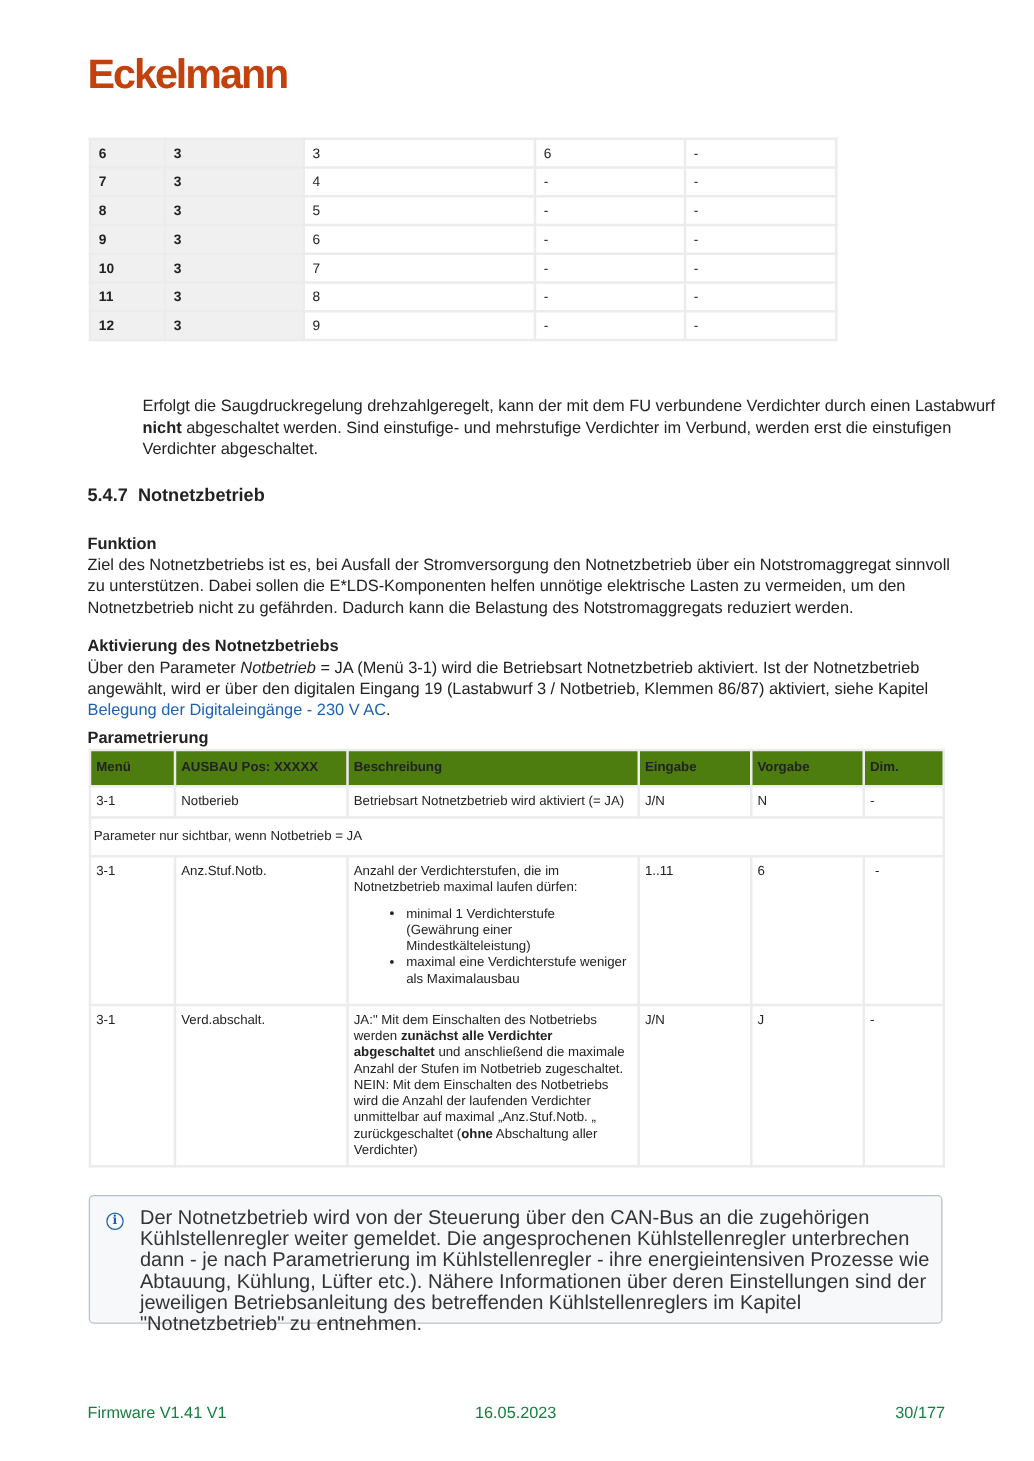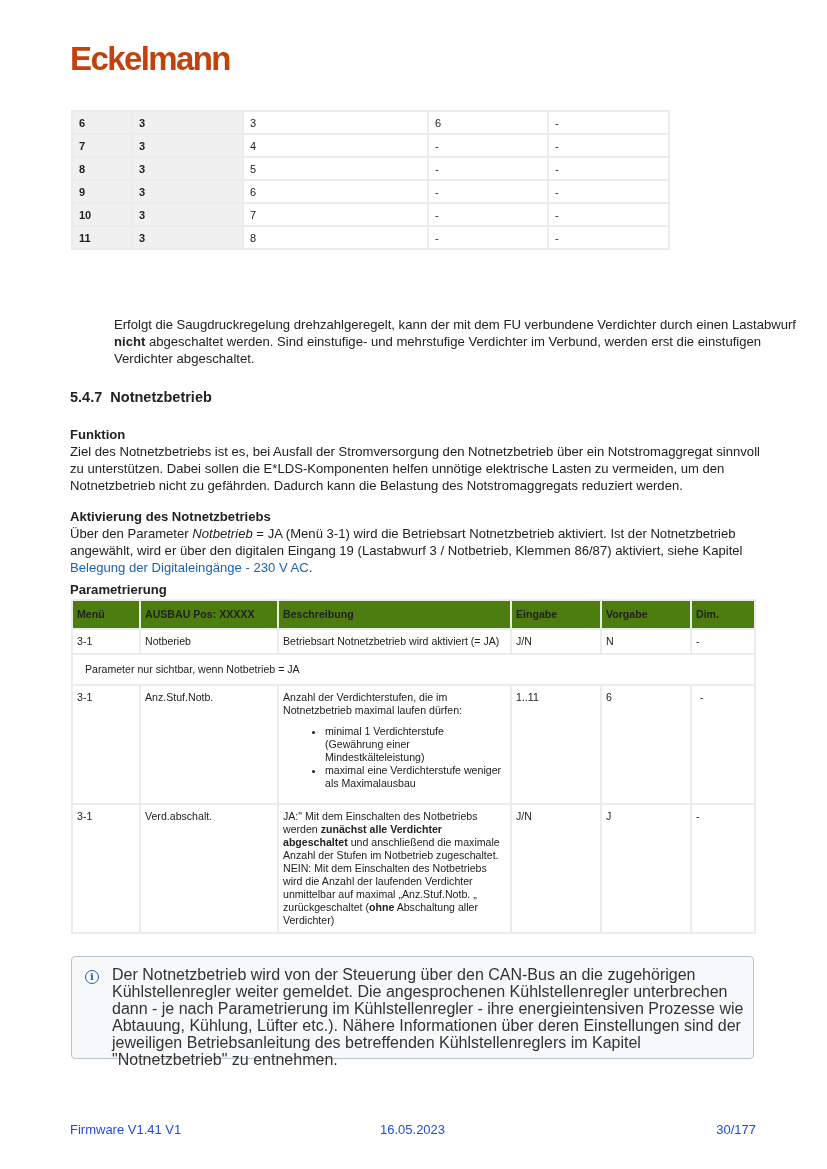--- a/index.html
+++ b/index.html
@@ -38,40 +38,40 @@
 
   table.param {
     position: absolute; left: 71px; top: 599px; width: 685px;
     border-collapse: collapse; font-size: 10.6px; line-height: 13px;
   }
   table.param th, table.param td {
     border: 2px solid #ececec; text-align: left; vertical-align: top;
     padding: 5px 5px 5px 4px;
   }
   table.param th { background: #4d7c0f; font-weight: bold; padding: 7px 5px 7px 4px; }
-  table.param td.span { padding: 8px 12px; }
+  table.param td.span { padding: 8px 2px; }
   table.param ul { margin: 8px 0 0 0; padding-left: 42px; }
   table.param li { margin: 0; }
 
   .note {
     position: absolute; left: 71px; top: 956px; width: 683px; height: 103px;
     border: 1.5px solid #b8c2cc; border-radius: 4px; background: #f7f8fa; box-sizing: border-box;
   }
   .note .icon {
     position: absolute; left: 13px; top: 13px; width: 14px; height: 14px;
     border: 1.5px solid #1a62b5; border-radius: 50%; box-sizing: border-box;
     color: #1a62b5; font-size: 10px; font-weight: bold; text-align: center; line-height: 11px;
     font-family: "DejaVu Serif", serif;
   }
   .note .text {
     position: absolute; left: 40px; top: 9px; width: 635px;
     font-size: 16px; line-height: 17px; color: #333;
   }
   .footer {
-    position: absolute; top: 1122px; font-size: 13px; color: #1d4ed8;
+    position: absolute; top: 1122px; font-size: 13px; color: #15803d;
   }
 </style>
 </head>
 <body>
 
 <div class="logo">Eckelmann</div>
 
 <table class="top">
   <colgroup>
       <col class="c1">
@@ -113,20 +113,27 @@
         <td class="h">10</td>
         <td class="h">3</td>
         <td>7</td>
         <td>-</td>
         <td>-</td>
       </tr>
       <tr>
         <td class="h">11</td>
         <td class="h">3</td>
         <td>8</td>
+        <td>-</td>
+        <td>-</td>
+      </tr>
+      <tr>
+        <td class="h">12</td>
+        <td class="h">3</td>
+        <td>9</td>
         <td>-</td>
         <td>-</td>
       </tr>
     </tbody>
 </table>
 
 <div class="para" style="top:316px;margin-left:44px;">
   <span>Erfolgt die Saugdruckregelung drehzahlgeregelt, kann der mit dem FU verbundene Verdichter durch einen Lastabwurf </span><b>nicht</b><span> abgeschaltet werden. Sind einstufige- und mehrstufige Verdichter im Verbund, werden erst die einstufigen Verdichter abgeschaltet.</span>
 </div>
 

